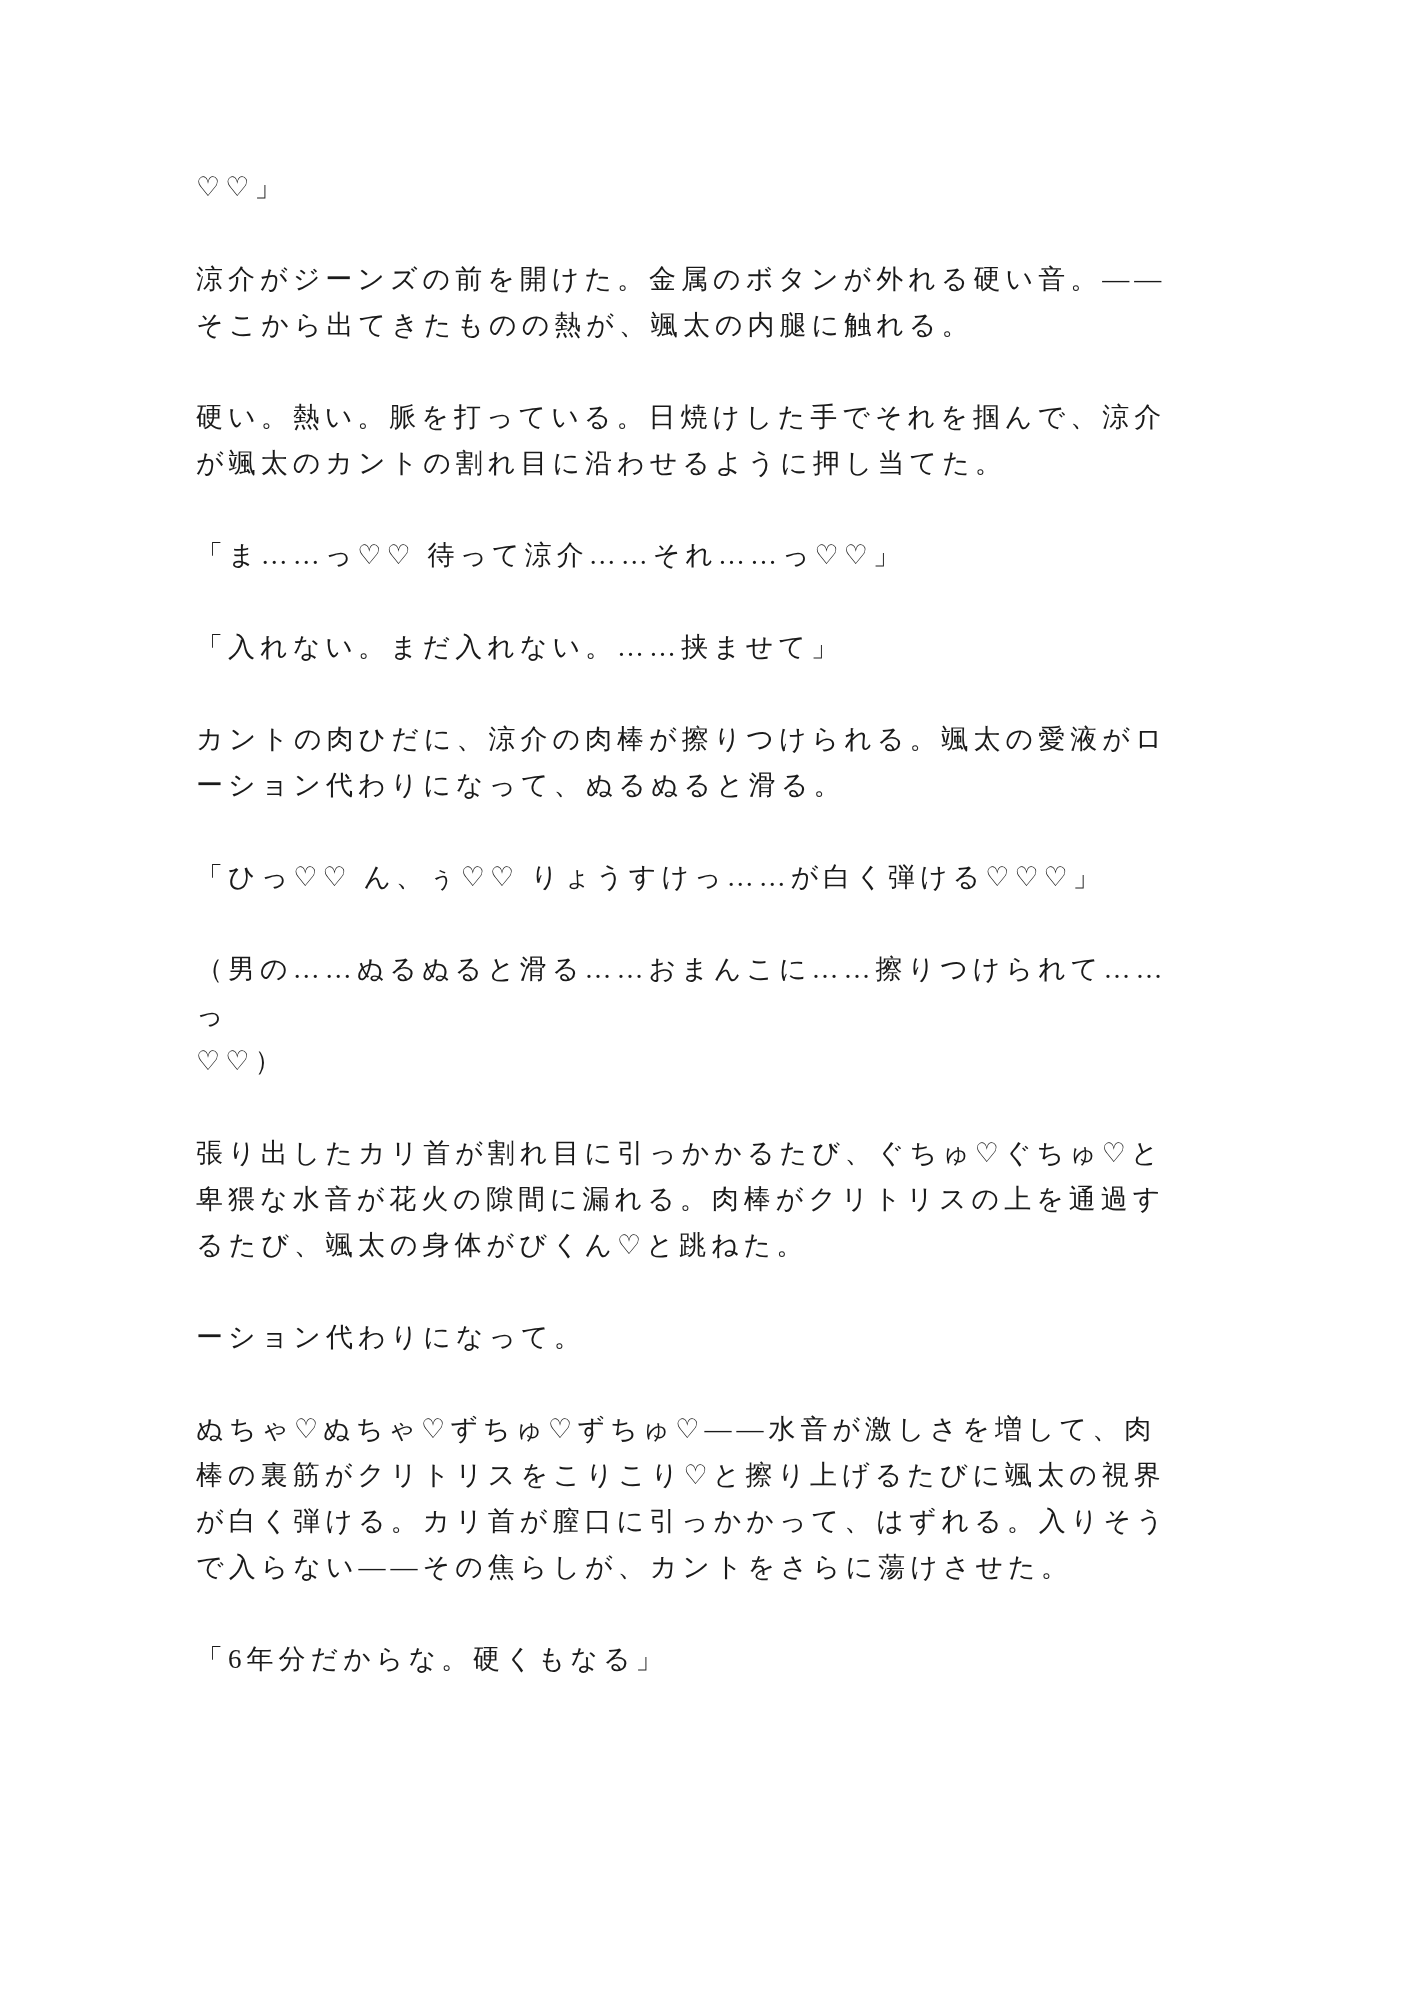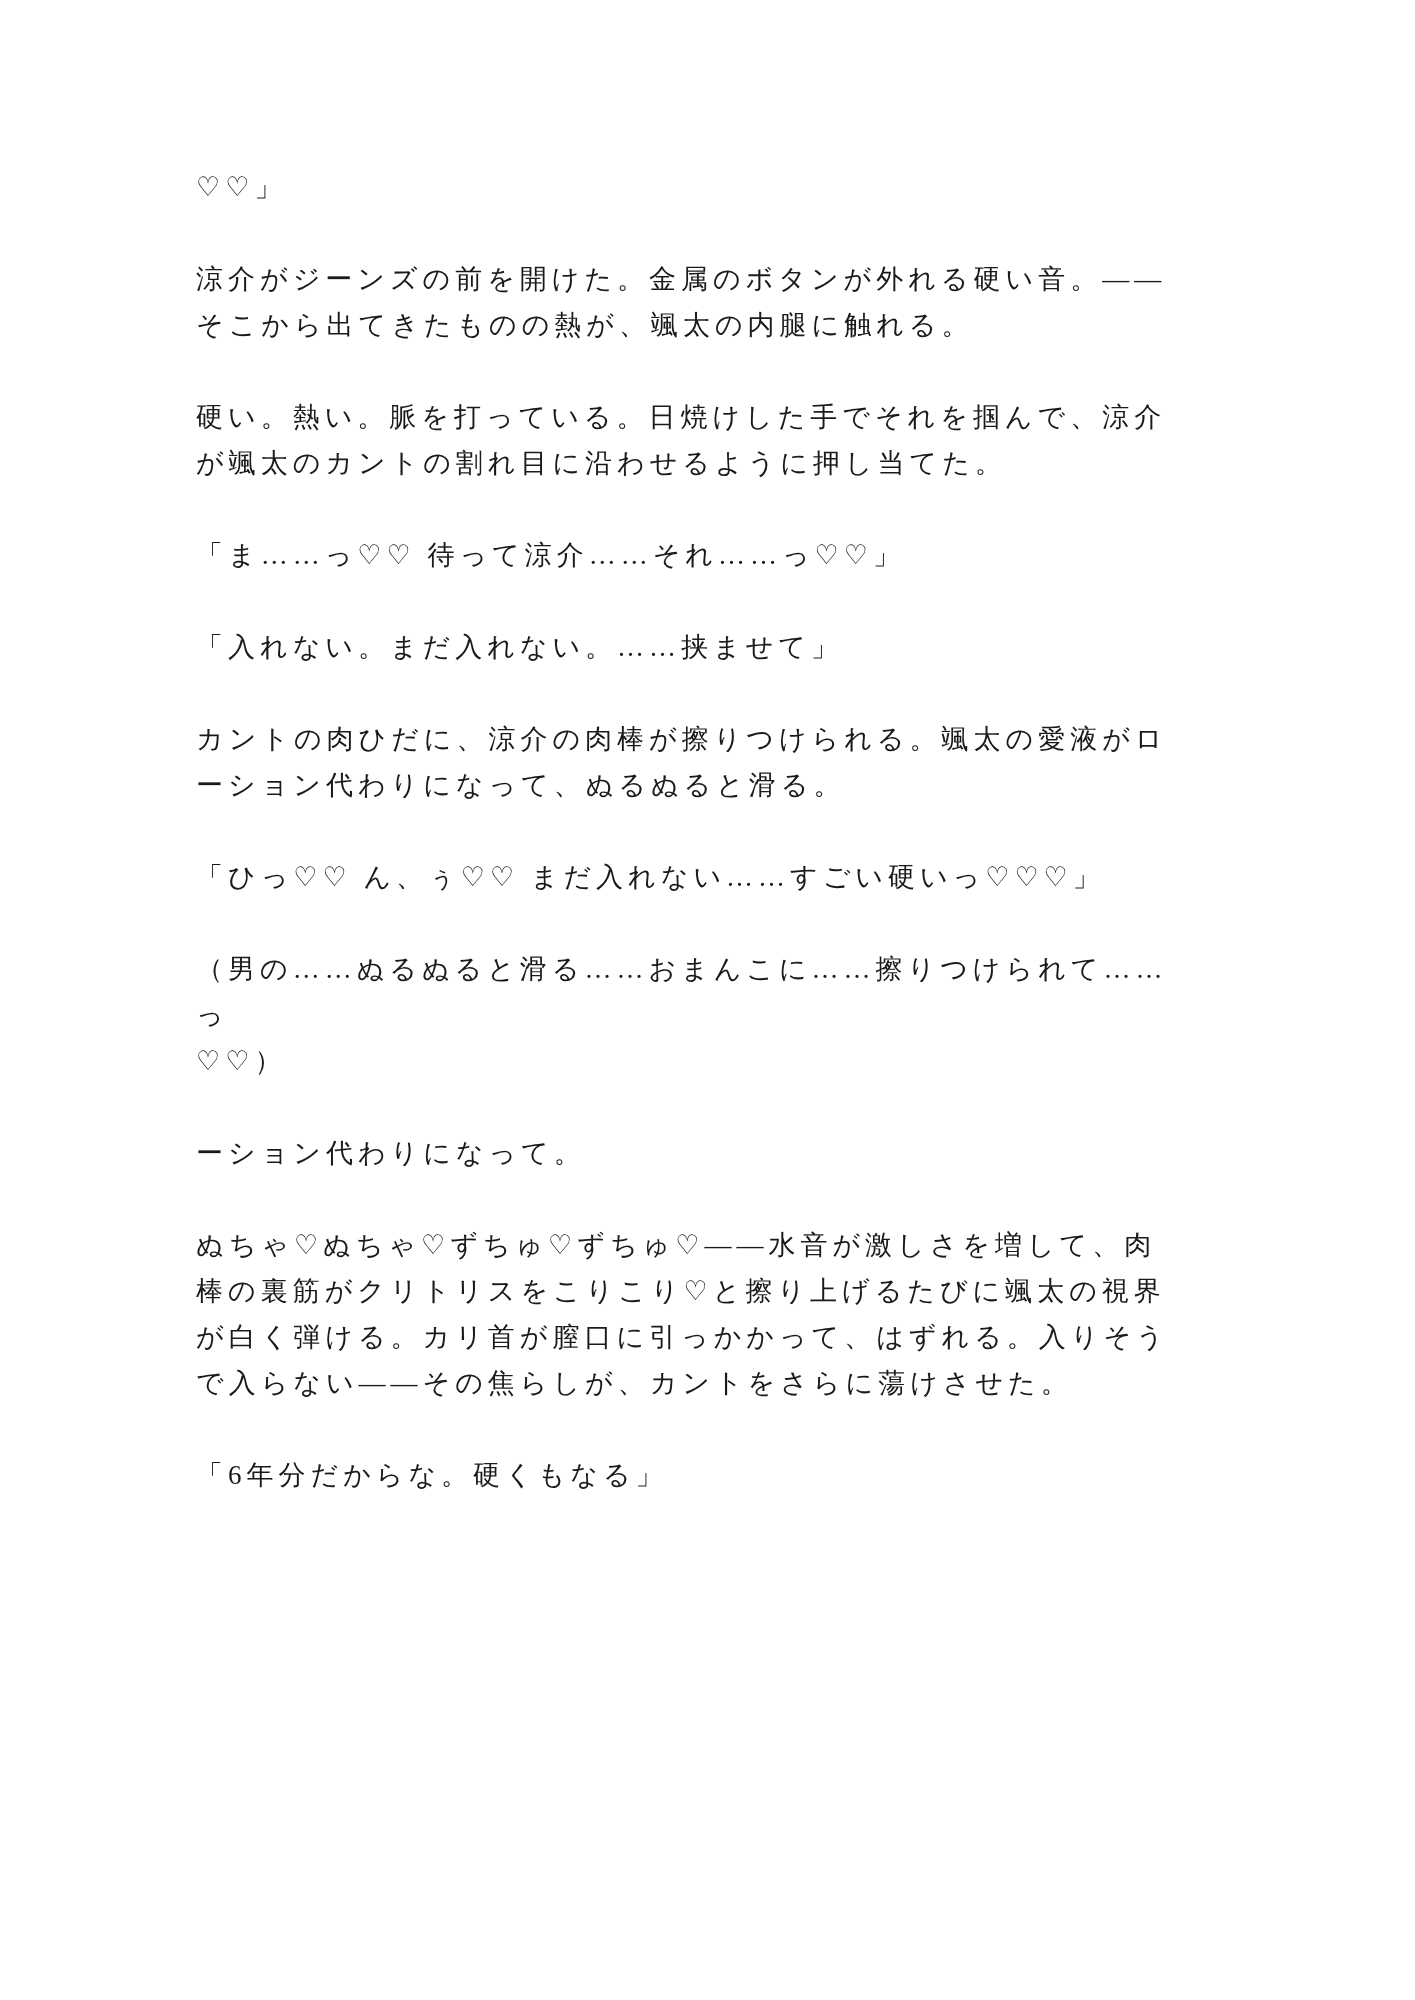--- a/index.html
+++ b/index.html
@@ -40,22 +40,25 @@
 <div class="page">
   <p class="para">♡♡」</p>
   <p class="para">涼介がジーンズの前を開けた。金属のボタンが外れる硬い音。――
 そこから出てきたものの熱が、颯太の内腿に触れる。</p>
   <p class="para">硬い。熱い。脈を打っている。日焼けした手でそれを掴んで、涼介
 が颯太のカントの割れ目に沿わせるように押し当てた。</p>
   <p class="para">「ま……っ♡♡ 待って涼介……それ……っ♡♡」</p>
   <p class="para">「入れない。まだ入れない。……挟ませて」</p>
   <p class="para">カントの肉ひだに、涼介の肉棒が擦りつけられる。颯太の愛液がロ
 ーション代わりになって、ぬるぬると滑る。</p>
-  <p class="para">「ひっ♡♡ ん、ぅ♡♡ まだ入れない……すごい硬いっ♡♡♡」</p>
+  <p class="para">「ひっ♡♡ ん、ぅ♡♡ りょうすけっ……が白く弾ける♡♡♡」</p>
   <p class="para">（男の……ぬるぬると滑る……おまんこに……擦りつけられて……っ
 ♡♡）</p>
+  <p class="para">張り出したカリ首が割れ目に引っかかるたび、ぐちゅ♡ぐちゅ♡と
+卑猥な水音が花火の隙間に漏れる。肉棒がクリトリスの上を通過す
+るたび、颯太の身体がびくん♡と跳ねた。</p>
   <p class="para">ーション代わりになって。</p>
   <p class="para">ぬちゃ♡ぬちゃ♡ずちゅ♡ずちゅ♡――水音が激しさを増して、肉
 棒の裏筋がクリトリスをこりこり♡と擦り上げるたびに颯太の視界
 が白く弾ける。カリ首が膣口に引っかかって、はずれる。入りそう
 で入らない――その焦らしが、カントをさらに蕩けさせた。</p>
   <p class="para">「6年分だからな。硬くもなる」</p>
 </div>
 
 </body></html>

